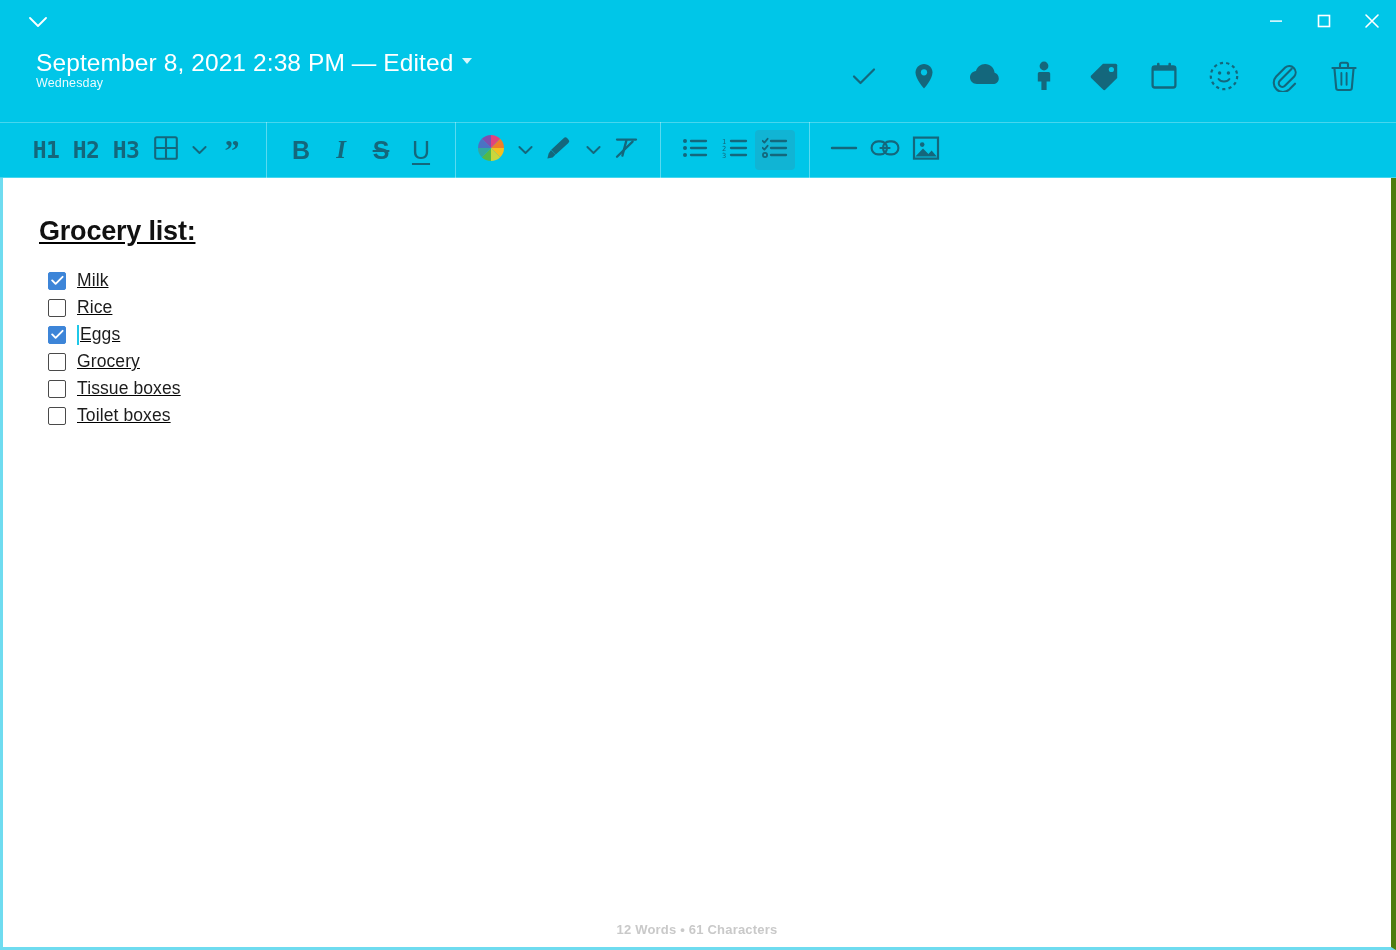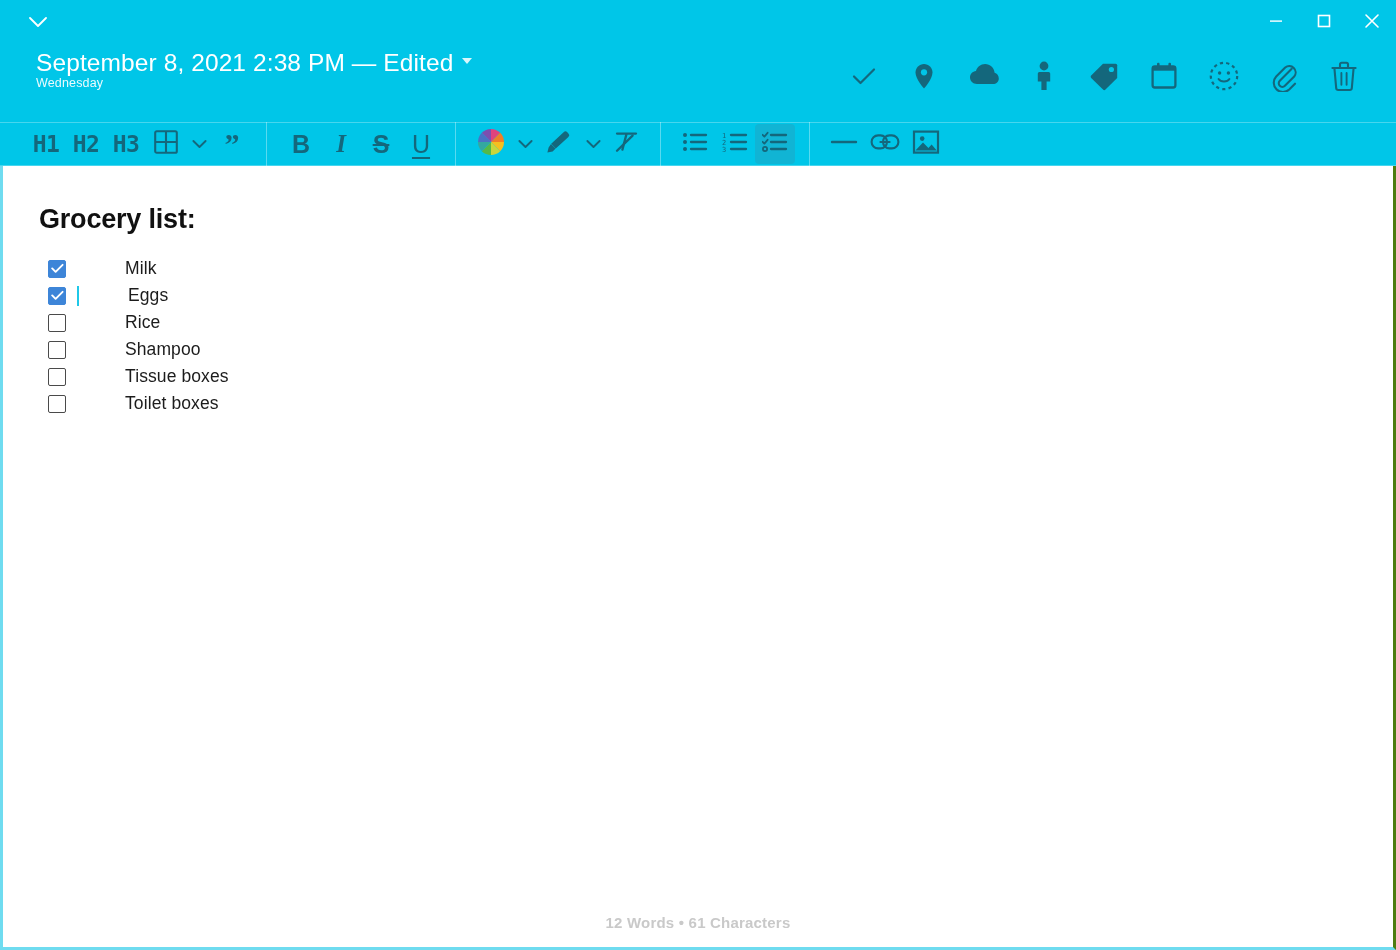--- a/index.html
+++ b/index.html
@@ -103,21 +103,21 @@
     height: 48px;
     display: flex;
     align-items: center;
     justify-content: center;
     cursor: pointer;
     border-radius: 3px;
   }
 
   
   .format-toolbar {
-    height: 44px;
+    height: 56px;
     flex: 0 0 auto;
     display: flex;
     align-items: center;
     background: #00c6e8;
     border-top: 1px solid rgba(255,255,255,0.28);
     border-bottom: 1px solid rgba(255,255,255,0.28);
     padding-left: 26px;
   }
   .tb-group {
     display: flex;
@@ -171,23 +171,24 @@
   .tb-italic { font-size: 25px; font-weight: 700; font-style: italic; color:#14677c; font-family:"Liberation Serif", serif; }
   .tb-strike { font-size: 25px; font-weight: 600; color:#14677c; text-decoration: line-through; }
   .tb-under  { font-size: 25px; font-weight: 500; color:#14677c; text-decoration: underline; text-underline-offset: 4px; }
 
   
   .editor-wrap {
     flex: 1 1 auto;
     background: #ffffff;
     position: relative;
     border-left: 3px solid #6fdcf0;
-    border-right: 3px solid #4d7c0f;
+    border-right: 5px solid #4d7c0f;
     border-bottom: 3px solid #6fdcf0;
     overflow: hidden;
+    text-decoration: underline;
   }
   .editor {
     padding: 38px 36px 0 36px;
     height: 100%;
   }
   .doc-heading {
     font-size: 27px;
     font-weight: 700;
     color: #111111;
     letter-spacing: -0.2px;
@@ -219,38 +220,37 @@
   .cbox.checked {
     background: #3d85d8;
     border: 1.6px solid #3d85d8;
   }
   .check-label {
     font-size: 17.5px;
     color: #1c1c1c;
     font-weight: 400;
     letter-spacing: 0.1px;
     white-space: nowrap;
-    margin-left: 48px;
   }
   .caret-bar {
     display: inline-block;
     width: 2px;
     height: 20px;
     background: #1fc8e8;
     margin-right: 1px;
     vertical-align: middle;
   }
 
   .statusbar {
     position: absolute;
     left: 0;
     right: 0;
-    bottom: 16px;
+    bottom: 10px;
     text-align: center;
-    font-size: 15px;
+    font-size: 13px;
     font-weight: 700;
     color: #c9c9c9;
     letter-spacing: 0.2px;
   }
 </style>
 </head>
 <body>
 
 <div id="app">
 
@@ -530,37 +530,37 @@
         <li class="check-item">
           <span class="cbox checked">
             <svg width="13" height="11" viewBox="0 0 13 11" aria-hidden="true">
               <path d="M1.2 5.4 L4.6 8.8 L11.6 1.8" fill="none" stroke="#ffffff" stroke-width="1.9" stroke-linecap="round" stroke-linejoin="round"></path>
             </svg>
           </span>
           <span class="check-label">Milk</span>
         </li>
 
         <li class="check-item">
+          <span class="cbox unchecked"></span>
+          <span class="check-label">Rice</span>
+        </li>
+
+        <li class="check-item">
           <span class="cbox checked">
             <svg width="13" height="11" viewBox="0 0 13 11" aria-hidden="true">
               <path d="M1.2 5.4 L4.6 8.8 L11.6 1.8" fill="none" stroke="#ffffff" stroke-width="1.9" stroke-linecap="round" stroke-linejoin="round"></path>
             </svg>
           </span>
           <span class="caret-bar"></span>
           <span class="check-label">Eggs</span>
         </li>
 
         <li class="check-item">
           <span class="cbox unchecked"></span>
-          <span class="check-label">Rice</span>
-        </li>
-
-        <li class="check-item">
-          <span class="cbox unchecked"></span>
-          <span class="check-label">Shampoo</span>
+          <span class="check-label">Grocery</span>
         </li>
 
 
         <li class="check-item">
           <span class="cbox unchecked"></span>
           <span class="check-label">Tissue boxes</span>
         </li>
 
         <li class="check-item">
           <span class="cbox unchecked"></span>

